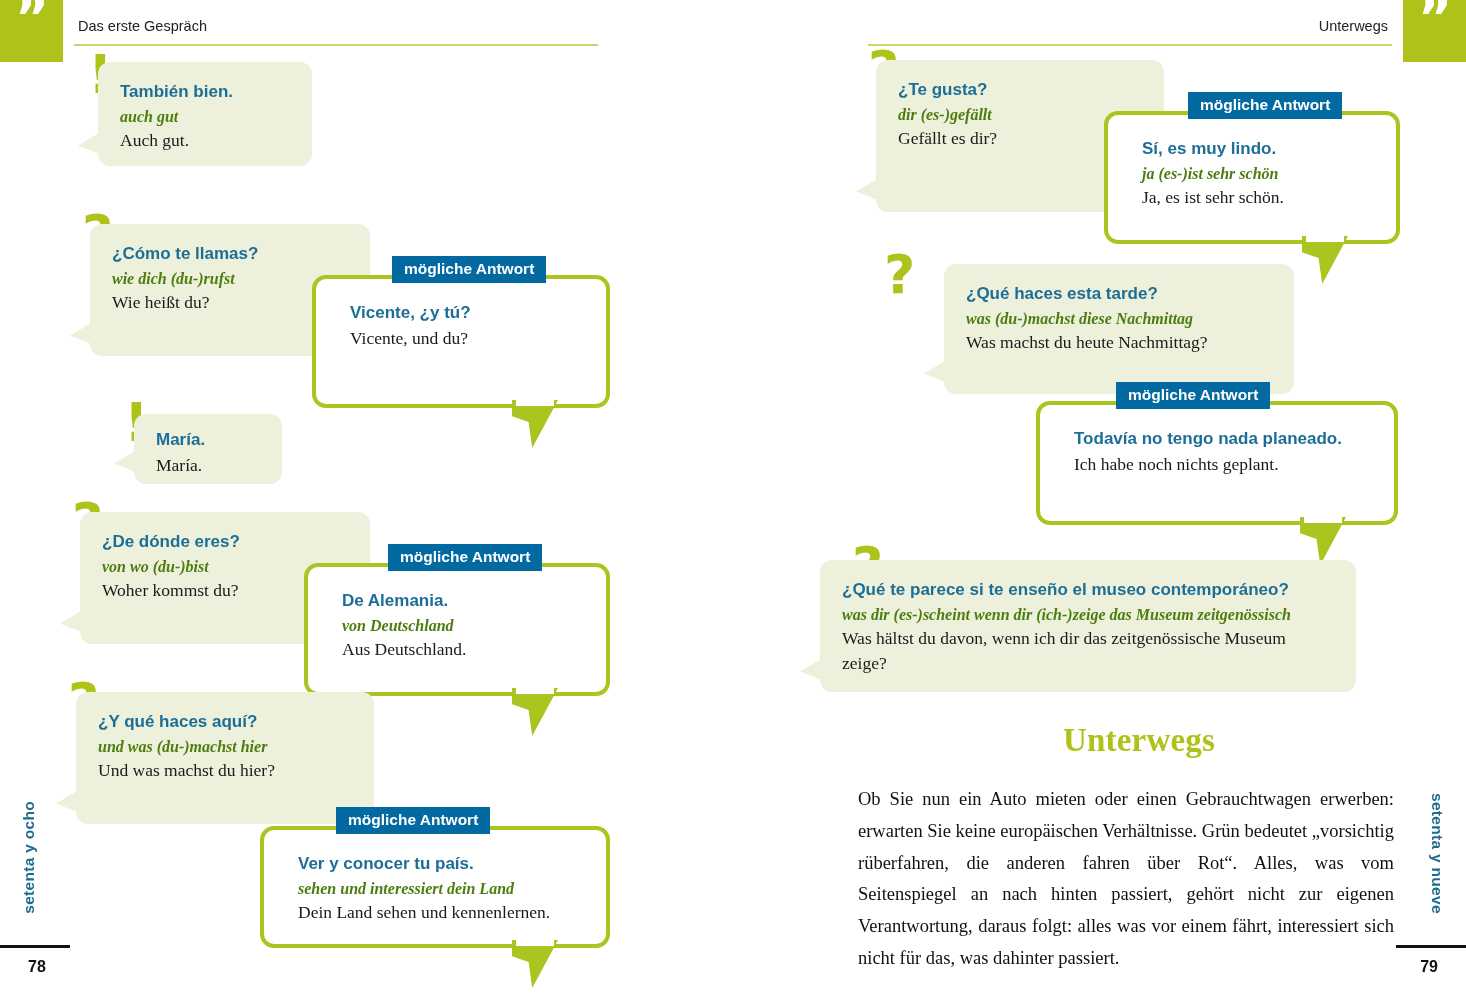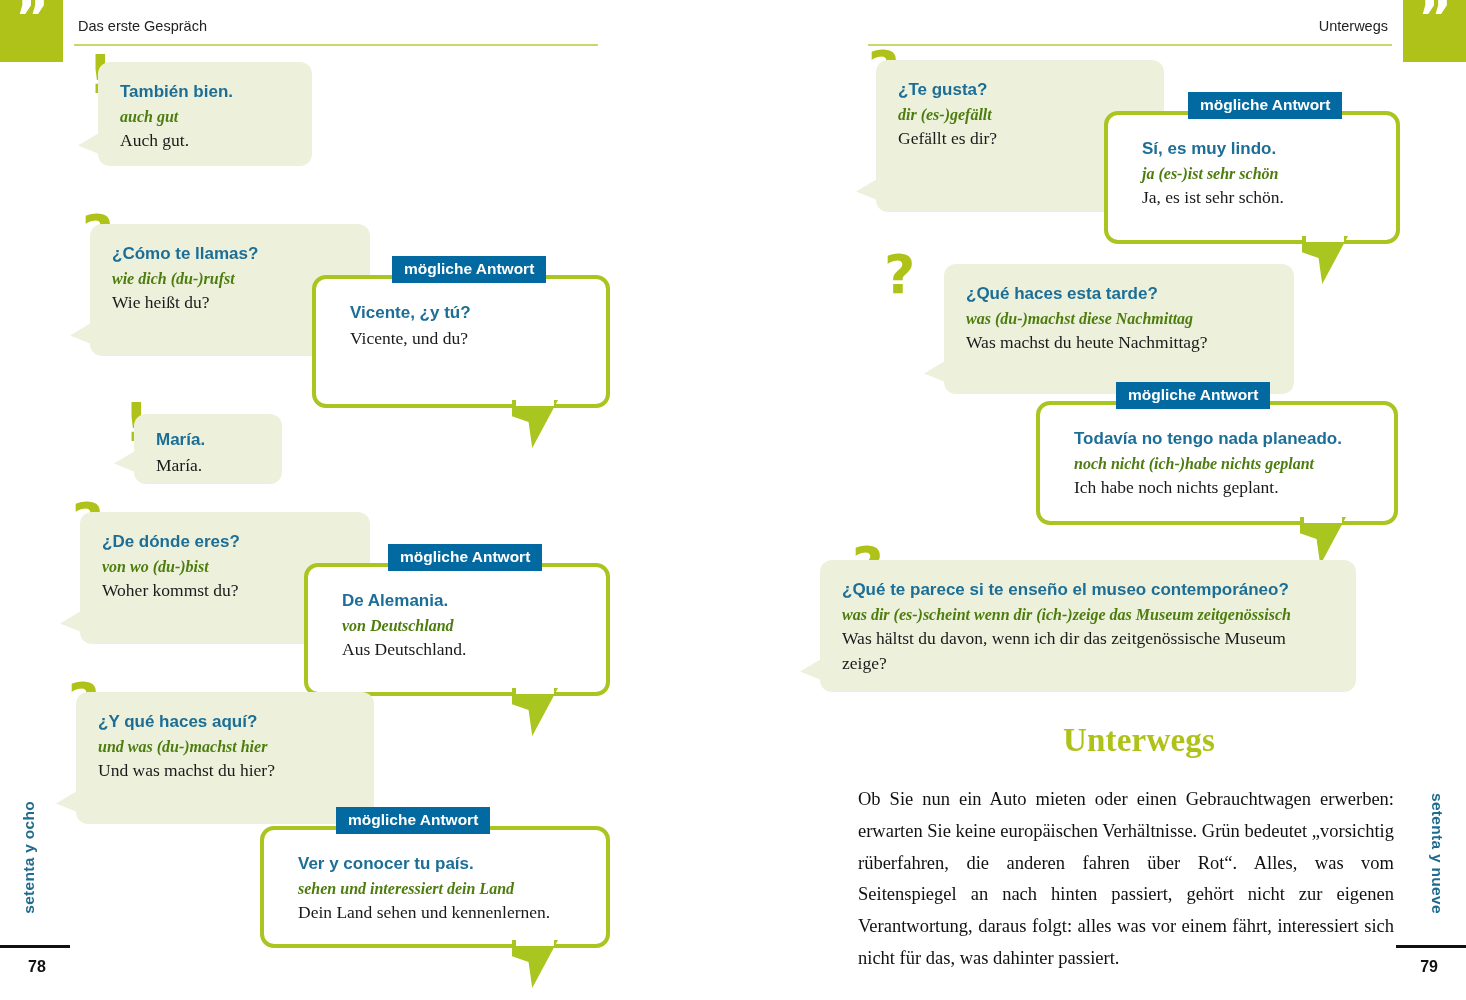--- a/index.html
+++ b/index.html
@@ -250,21 +250,20 @@
     <div class="l1">¿Qué haces esta tarde?</div>
     <div class="l2">was (du-)machst diese Nachmittag</div>
     <div class="l3">Was machst du heute Nachmittag?</div>
   </div>
 
   <div class="bubble a" style="left:1036px;top:401px;width:362px;height:124px;">
     <div class="hdr-tag" style="left:76px;">mögliche Antwort</div>
     <div class="tail-a"></div>
     <div class="tail-mask"></div>
     <div class="l1">Todavía no tengo nada planeado.</div>
-    <div class="l2">noch nicht (ich-)habe nichts geplant</div>
     <div class="l3">Ich habe noch nichts geplant.</div>
   </div>
 
   <div class="mark qu" style="left:852px;top:540px;">?</div>
   <div class="bubble q" style="left:820px;top:560px;width:536px;height:132px;">
     <div class="tail2"></div>
     <div class="l1">¿Qué te parece si te enseño el museo contemporáneo?</div>
     <div class="l2">was dir (es-)scheint wenn dir (ich-)zeige das Museum zeitgenössisch</div>
     <div class="l3">Was hältst du davon, wenn ich dir das zeitgenössische Museum zeige?</div>
   </div>

